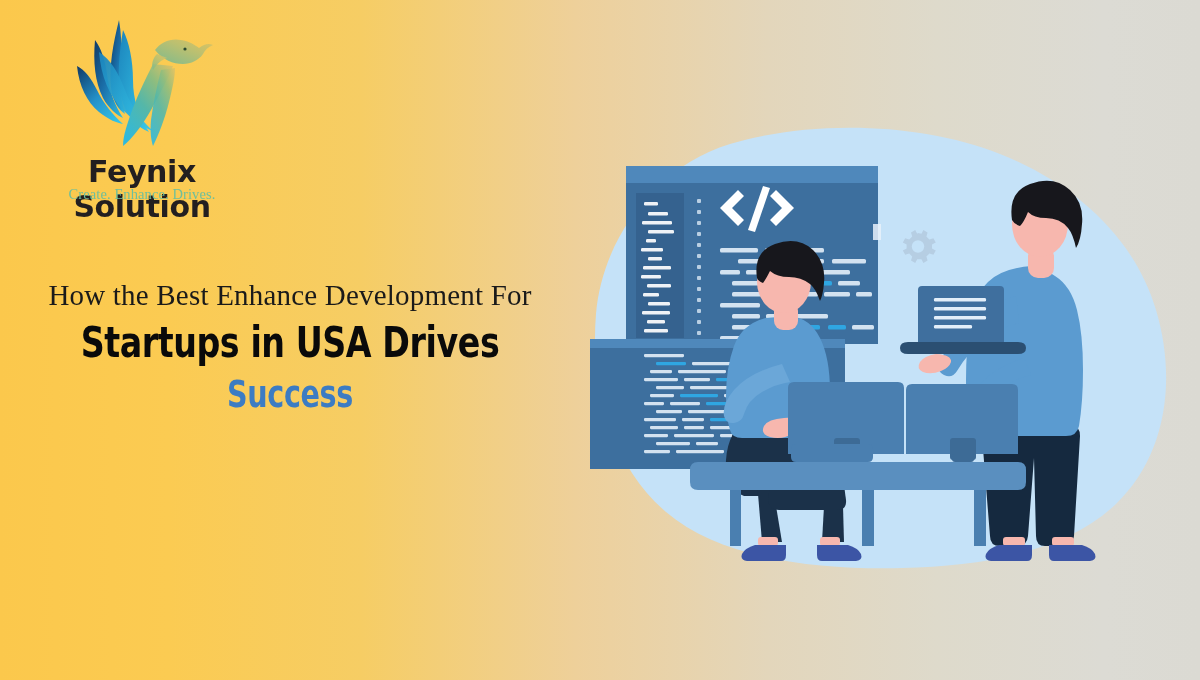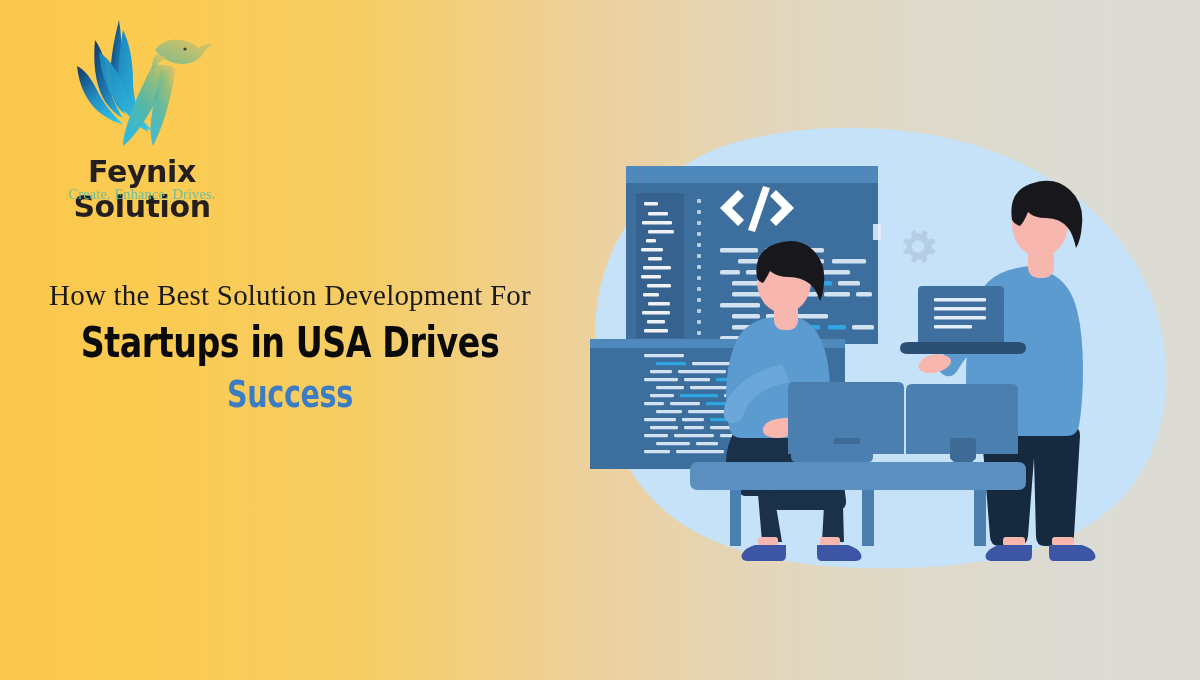--- a/index.html
+++ b/index.html
@@ -98,21 +98,21 @@
       <path d="M100 40 C96 44 94 50 96 56 C100 50 104 46 110 44 Z" fill="url(#headG)" opacity="0.85"></path>
       <circle cx="128" cy="35" r="1.6" fill="#2c4a2f"></circle>
     </svg>
   </div>
 
   <div id="logo-wordmark">Feynix Solution</div>
   <div id="logo-tagline">Create. Enhance. Drives.</div>
 </div>
 
 <div id="headline">
-  <div class="hl-line" id="hl-1">How the Best Solution Development For</div>
+  <div class="hl-line" id="hl-1">How the Best Enhance Development For</div>
   <div class="hl-line" id="hl-2">Startups in USA Drives</div>
   <div class="hl-line" id="hl-3">Success</div>
 </div>
 
 <div id="illustration">
   <svg viewBox="0 0 640 490" xmlns="http://www.w3.org/2000/svg">
     <defs>
       <clipPath id="frameClip">
           <rect x="0" y="0" width="640" height="490"></rect>
         </clipPath>

